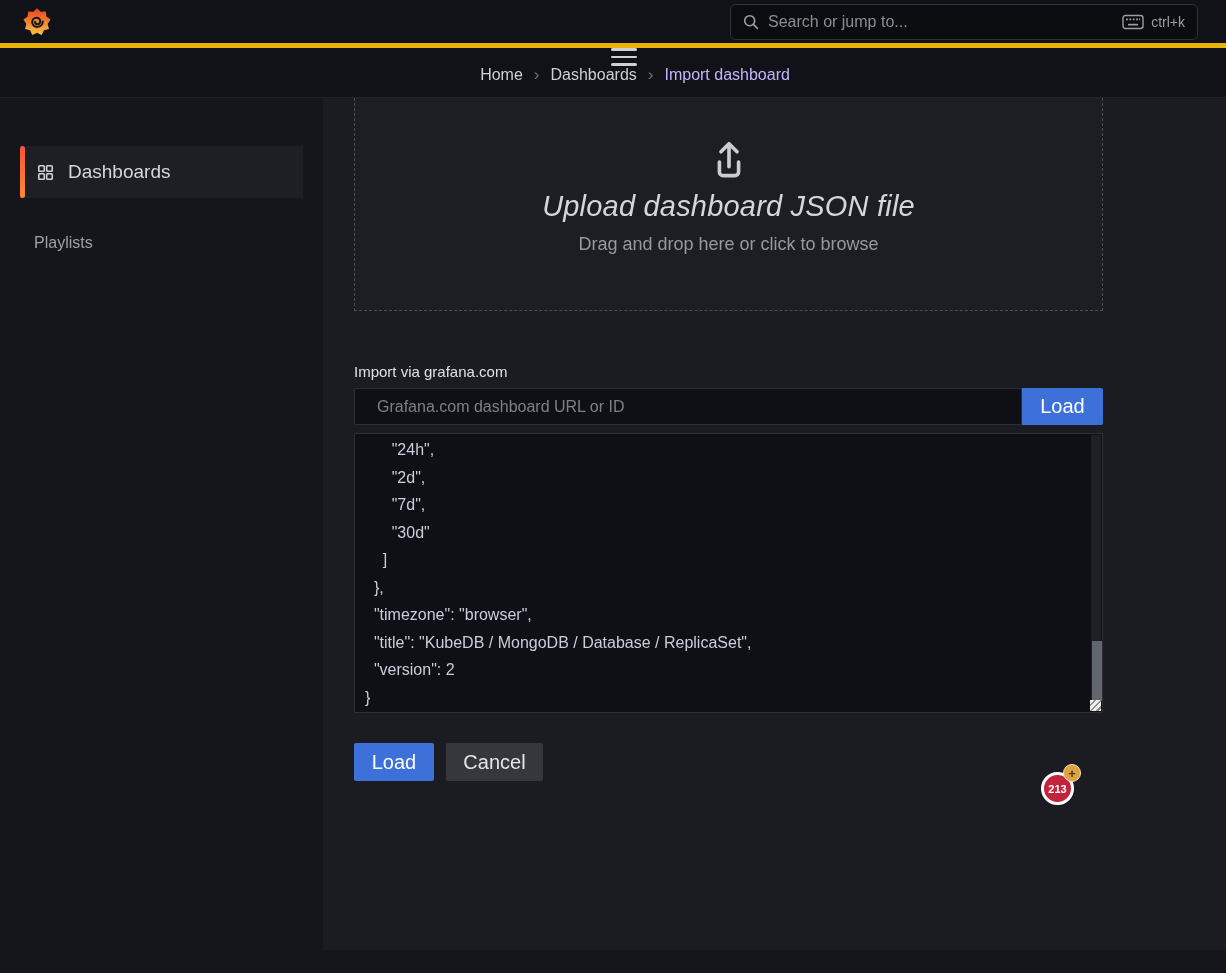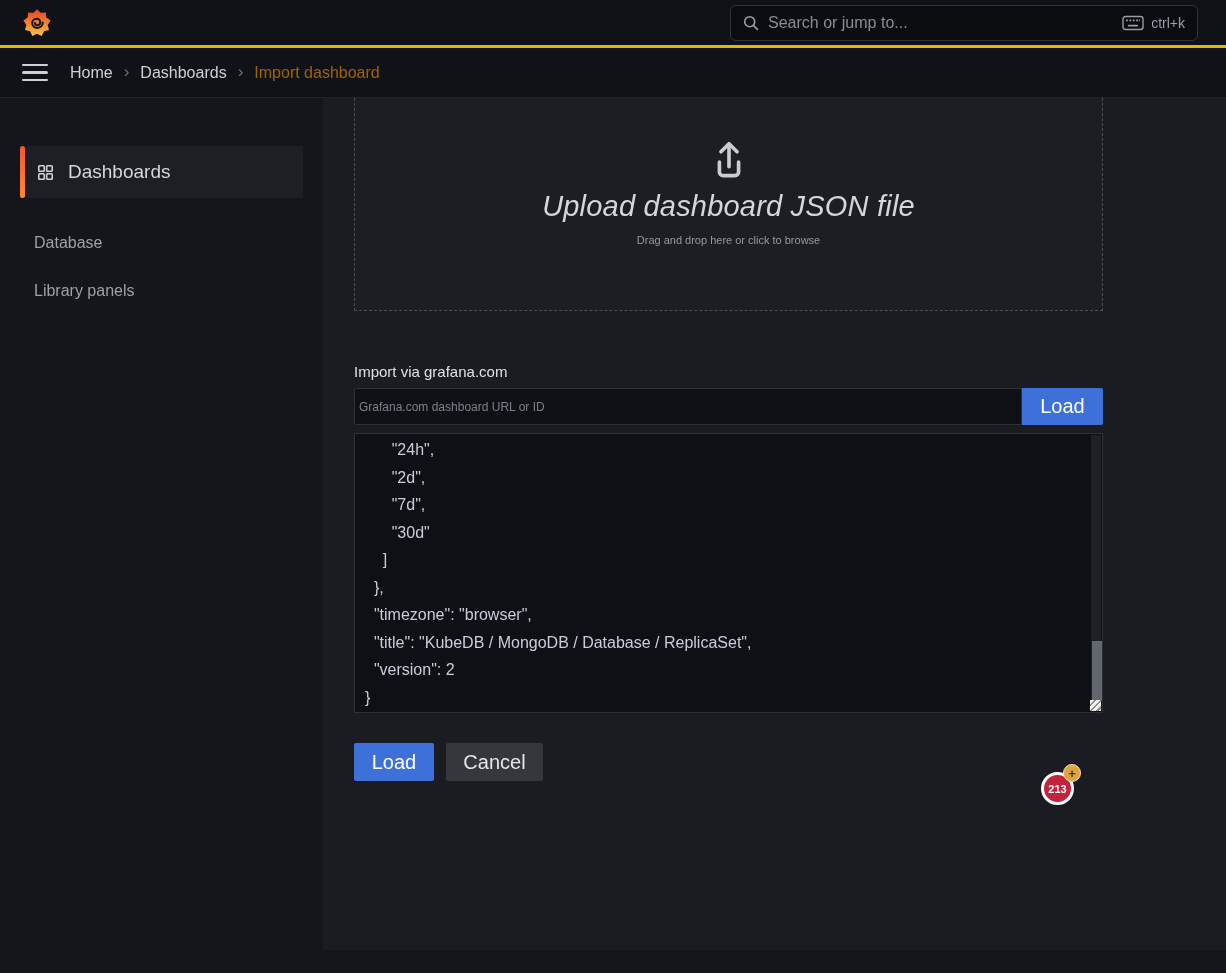--- a/index.html
+++ b/index.html
@@ -9,21 +9,21 @@
     background: #14161b;
     font-family: "Liberation Sans", "DejaVu Sans", sans-serif;
     color: #ccccdc;
     overflow: hidden;
   }
 
   
   .topbar {
     height: 48px;
     background: #111217;
-    border-bottom: 3px solid #eab308;
+    border-bottom: 5px solid #eab308;
     display: flex;
     align-items: center;
     padding: 0 28px 0 22px;
   }
   .logo { width: 30px; height: 30px; display: flex; align-items: center; justify-content: center; cursor: pointer; }
   .search-box {
     margin-left: auto;
     width: 468px; height: 36px;
     background: #0b0c0f;
     border: 1px solid #2f3237;
@@ -36,27 +36,28 @@
   .search-placeholder { color: #8a8d95; font-size: 16px; }
   .search-right { margin-left: auto; display: flex; align-items: center; gap: 7px; color: #9a9da4; font-size: 14px; }
 
   
   .navbar {
     height: 50px;
     background: #111217;
     border-bottom: 1px solid #222428;
     display: flex; align-items: center;
     padding-left: 22px;
+    flex-direction: column;
   }
   .hamburger { width: 26px; display: flex; flex-direction: column; gap: 5px; cursor: pointer; background: none; border: none; }
   .hamburger span { display: block; height: 2.5px; border-radius: 2px; background: #ced0d6; }
   .breadcrumb { margin-left: 22px; display: flex; align-items: center; gap: 11px; font-size: 16px; }
   .crumb { color: #cfd0d5; text-decoration: none; cursor: pointer; }
   .crumb-sep { color: #6f737b; font-size: 17px; line-height: 1; padding-bottom: 2px; }
-  .crumb-current { color: #a16207; }
+  .crumb-current { color: #c4b5fd; }
 
   
   .content { display: flex; height: 875px; background: #14161b; }
   .sidebar { width: 323px; flex: none; padding-top: 48px; }
   .side-active {
     margin: 0 20px;
     height: 52px;
     background: #1d1f25;
     display: flex; align-items: center;
     position: relative;
@@ -86,34 +87,34 @@
   .dropzone {
     height: 213px;
     border: 1px dashed #4b4d53;
     border-top: none;
     background: rgba(255,255,255,0.012);
     display: flex; flex-direction: column; align-items: center;
     padding-top: 40px;
     cursor: pointer;
   }
   .drop-title { margin-top: 6px; font-size: 29px; color: #d5d6da; letter-spacing: 0.2px; font-style: italic; }
-  .drop-sub { margin-top: 11px; font-size: 11px; color: #9599a1; }
+  .drop-sub { margin-top: 11px; font-size: 18px; color: #9599a1; }
 
   .accepted-note { margin-top: 24px; font-size: 15px; color: #8d9097; }
 
   .field-label { margin-top: 52px; font-size: 15px; font-weight: 500; color: #e0e1e6; }
   .gcom-row { margin-top: 8px; display: flex; height: 37px; }
   .gcom-input {
     flex: 1; height: 37px;
     background: #0f1015;
     border: 1px solid #2e3036;
     border-radius: 2px 0 0 2px;
-    padding: 0 4px;
+    padding: 0 22px;
     color: #ccccdc;
-    font-size: 12px;
+    font-size: 16px;
     font-family: inherit;
     outline: none;
   }
   .gcom-input::placeholder { color: #7c8089; }
   .btn { border: none; border-radius: 2px; font-family: inherit; font-size: 20px; font-weight: 500; cursor: pointer; }
   .gcom-load { width: 81px; background: #3d71d9; color: #ffffff; border-radius: 0 2px 2px 0; }
 
   .pjson-label { margin-top: 40px; }
   .jsonbox {
     position: relative;
@@ -232,22 +233,21 @@
         <g fill="none" stroke="#cfd1d6" stroke-width="2">
           <rect x="3.5" y="3.5" width="7" height="7" rx="1"></rect>
           <rect x="13.5" y="3.5" width="7" height="7" rx="1"></rect>
           <rect x="3.5" y="13.5" width="7" height="7" rx="1"></rect>
           <rect x="13.5" y="13.5" width="7" height="7" rx="1"></rect>
         </g>
       </svg>
       <span class="side-active-label">Dashboards</span>
     </div>
     <div class="side-links">
-      <div class="side-link">Database</div>
-      <div class="side-link">Library panels</div>
+      <div class="side-link">Playlists</div>
     </div>
   </aside>
 
   <main class="main">
     <div class="col">
 
       <div class="dropzone">
         <svg width="46" height="46" viewBox="0 0 24 24">
           <g fill="none" stroke="#c9ccd2" stroke-width="1.9" stroke-linecap="round" stroke-linejoin="round">
             <path d="M12 15 V3.4"></path>

